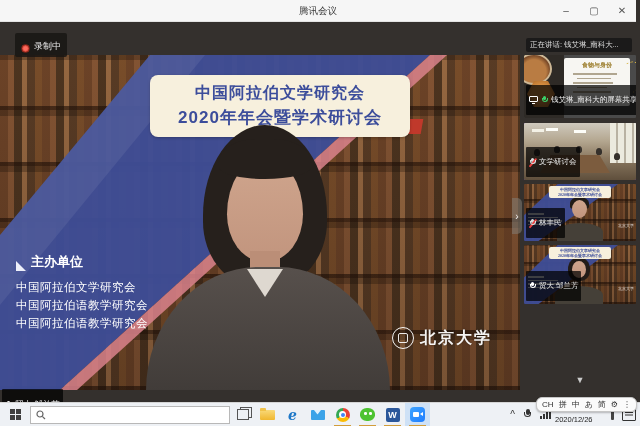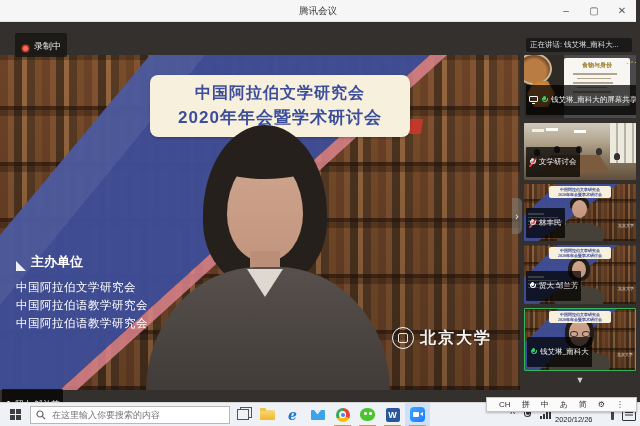--- a/index.html
+++ b/index.html
@@ -133,22 +133,22 @@
   .t4 .m-body{left:31px;width:48px;height:18px;}
   .t5 .m-hair{left:40px;top:6px;width:29px;height:34px;border-radius:50% 50% 40% 40%;}
   .t5 .m-head{left:44px;top:11px;width:21px;height:26px;}
   .t5 .m-body{left:24px;width:60px;height:19px;}
   .gl{left:45px;top:22px;width:20px;height:7px;z-index:3;}
   .gl::before,.gl::after{content:"";position:absolute;top:0;width:8px;height:6px;border:1px solid rgba(25,25,25,.8);border-radius:50%;background:rgba(250,250,250,.1);box-sizing:border-box;}
   .gl::before{left:0;} .gl::after{right:0;}
   .thumb .name-label{left:2px;bottom:3px;}
 
   
-  .ime-bar{position:absolute;right:3px;top:397px;height:13px;background:#fbfbfb;border:1px solid #c6c6c6;border-radius:0;
-    display:flex;align-items:center;gap:11px;padding:0 12px;font-size:8px;color:#333;z-index:30;box-shadow:0 1px 2px rgba(0,0,0,.25);}
+  .ime-bar{position:absolute;right:3px;top:397px;height:13px;background:#fbfbfb;border:1px solid #c6c6c6;border-radius:6px;
+    display:flex;align-items:center;gap:5px;padding:0 5px;font-size:8px;color:#333;z-index:30;box-shadow:0 1px 2px rgba(0,0,0,.25);}
 
   
   .taskbar{position:absolute;left:0;top:402px;width:640px;height:24px;background:#eef1f5;border-top:1px solid #d5d5d5;
     box-sizing:border-box;display:flex;align-items:center;z-index:20;}
   .tb-start{width:30px;height:24px;display:flex;align-items:center;justify-content:center;}
   .ic-win{display:grid;grid-template-columns:5px 5px;grid-template-rows:5px 5px;gap:1px;}
   .ic-win b{background:#3f3f3f;}
   .tb-search{width:200px;height:18px;background:#fff;border:1px solid #b8b8b8;display:flex;align-items:center;gap:4px;padding:0 5px;box-sizing:border-box;}
   .tb-search input{border:none;outline:none;background:transparent;flex:1;font-size:9px;color:#444;font-family:"Liberation Sans",sans-serif;min-width:0;}
   .tb-ic{width:25px;height:24px;display:flex;align-items:center;justify-content:center;position:relative;}
@@ -325,36 +325,20 @@
         <div class="m-hair"></div>
         <div class="m-head"></div>
         <div class="m-body"></div>
         <div class="m-wm">北京大学</div>
         <div class="name-label">
           <span class="mic"></span>
           <span>贸大 邹兰芳</span>
         </div>
       </div>
 
-      <div class="thumb t5 mini">
-        <div class="mini-band"></div>
-        <div class="mini-banner">
-          <div>中国阿拉伯文学研究会</div>
-          <div>2020年年会暨学术研讨会</div>
-        </div>
-        <div class="m-hair"></div>
-        <div class="m-head"></div>
-        <div class="gl"></div>
-        <div class="m-body"></div>
-        <div class="m-wm">北京大学</div>
-        <div class="name-label">
-          <span class="mic speaking"></span>
-          <span>钱艾琳_南科大</span>
-        </div>
-      </div>
 
       <div class="more">▼</div>
     </div>
 
     <div class="collapse-tab">›</div>
   </div>
 
   <div class="ime-bar">
     <span>CH</span>
     <span>拼</span>
@@ -372,21 +356,20 @@
           <b></b>
           <b></b>
           <b></b>
         </span>
     </div>
     <div class="tb-search">
       <svg width="10" height="10" viewBox="0 0 10 10">
         <circle cx="4" cy="4" r="3" fill="none" stroke="#666" stroke-width="1.2"></circle>
         <line x1="6.3" y1="6.3" x2="9" y2="9" stroke="#666" stroke-width="1.2"></line>
       </svg>
-      <input type="text" placeholder="在这里输入你要搜索的内容" style="">
     </div>
     <div class="tb-ic">
         <span class="tv"></span>
       </div>
     <div class="tb-ic">
         <span class="ic-folder"></span>
       </div>
     <div class="tb-ic">
         <span class="ic-edge">e</span>
       </div>

